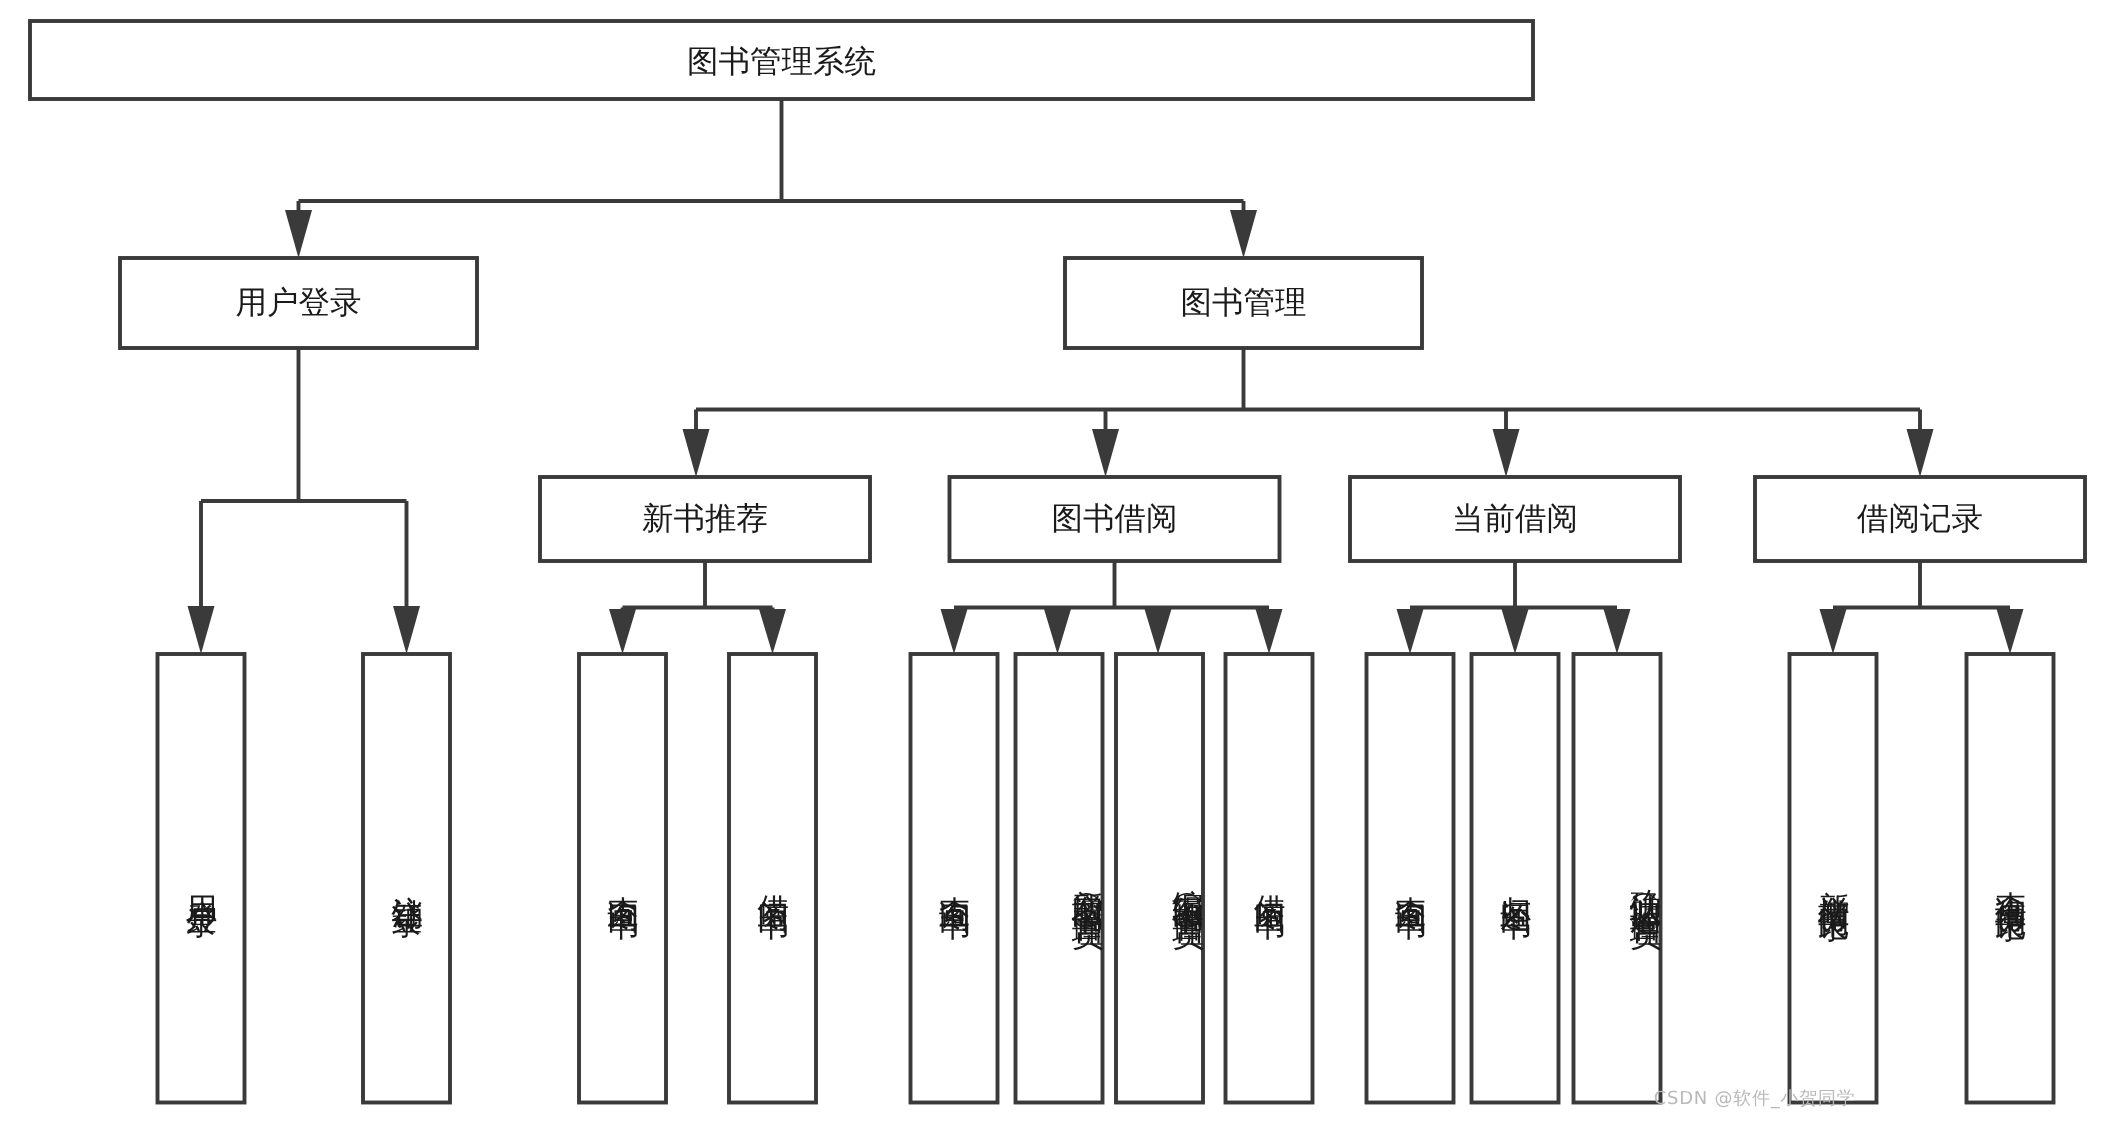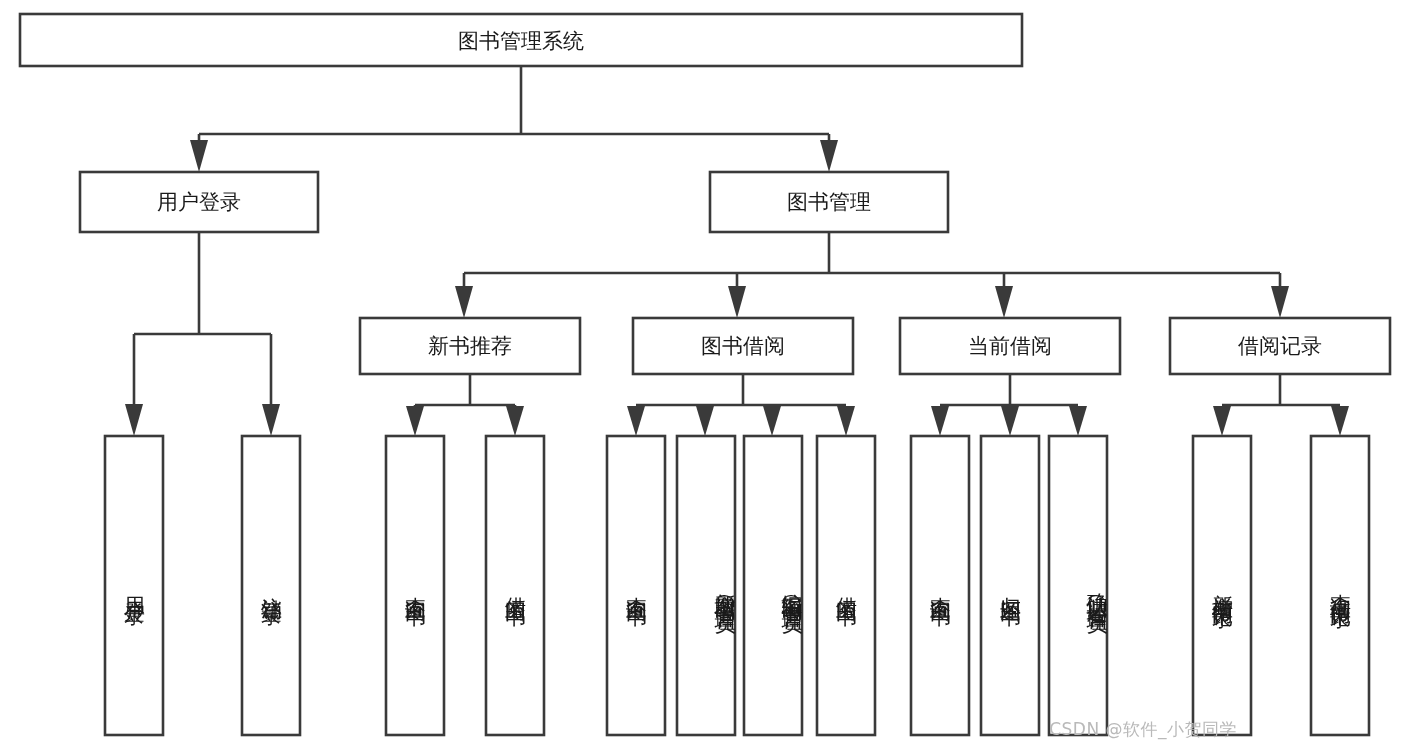--- a/index.html
+++ b/index.html
@@ -66,21 +66,21 @@
     justify-content: center;
     white-space: nowrap;
     pointer-events: none;
     user-select: none;
   }
   .watermark {
     position: absolute;
     right: 8px;
     bottom: 6px;
     font-family: "DejaVu Sans", "Liberation Sans", sans-serif;
-    font-size: 17px;
+    font-size: 12px;
     color: #b9b9b9;
     letter-spacing: 0.5px;
     white-space: nowrap;
     user-select: none;
   }
 </style>
 </head>
 <body>
 
 <div id="diagram-root">

